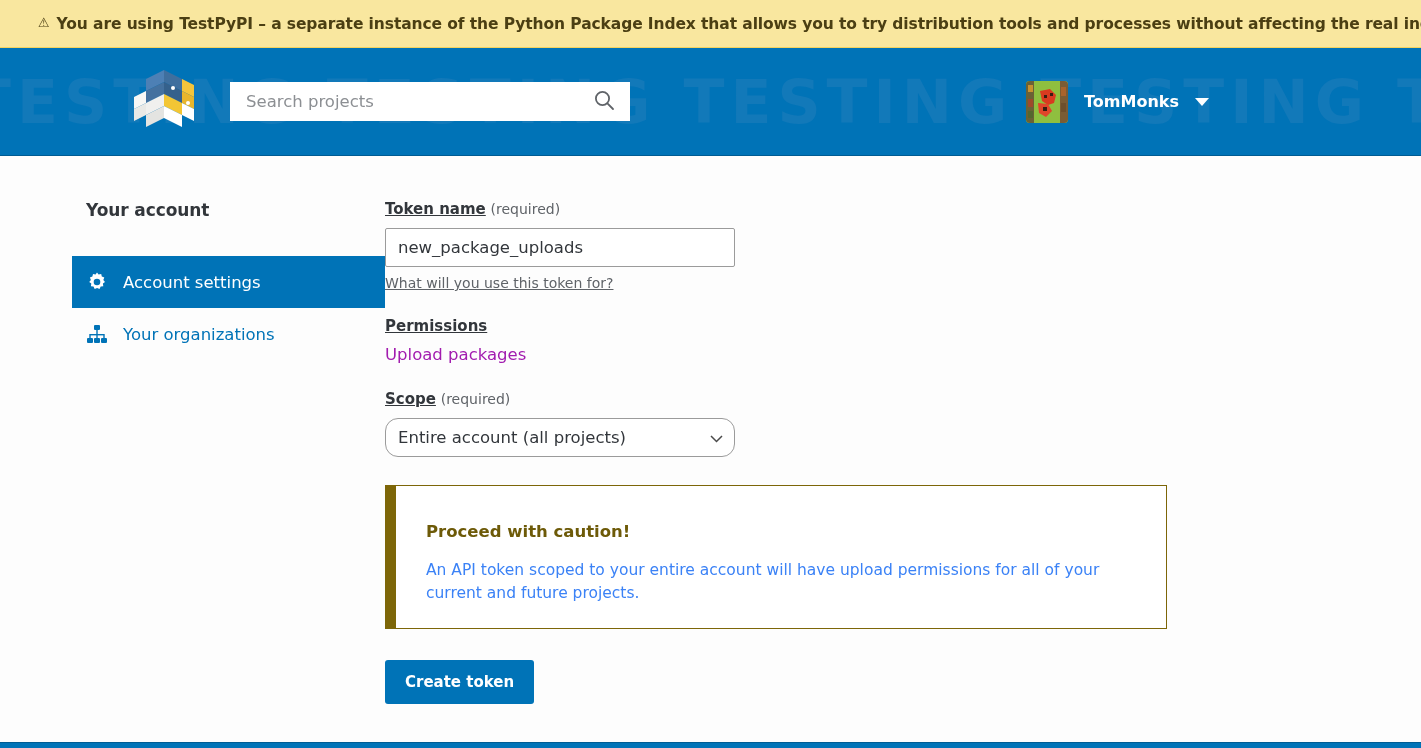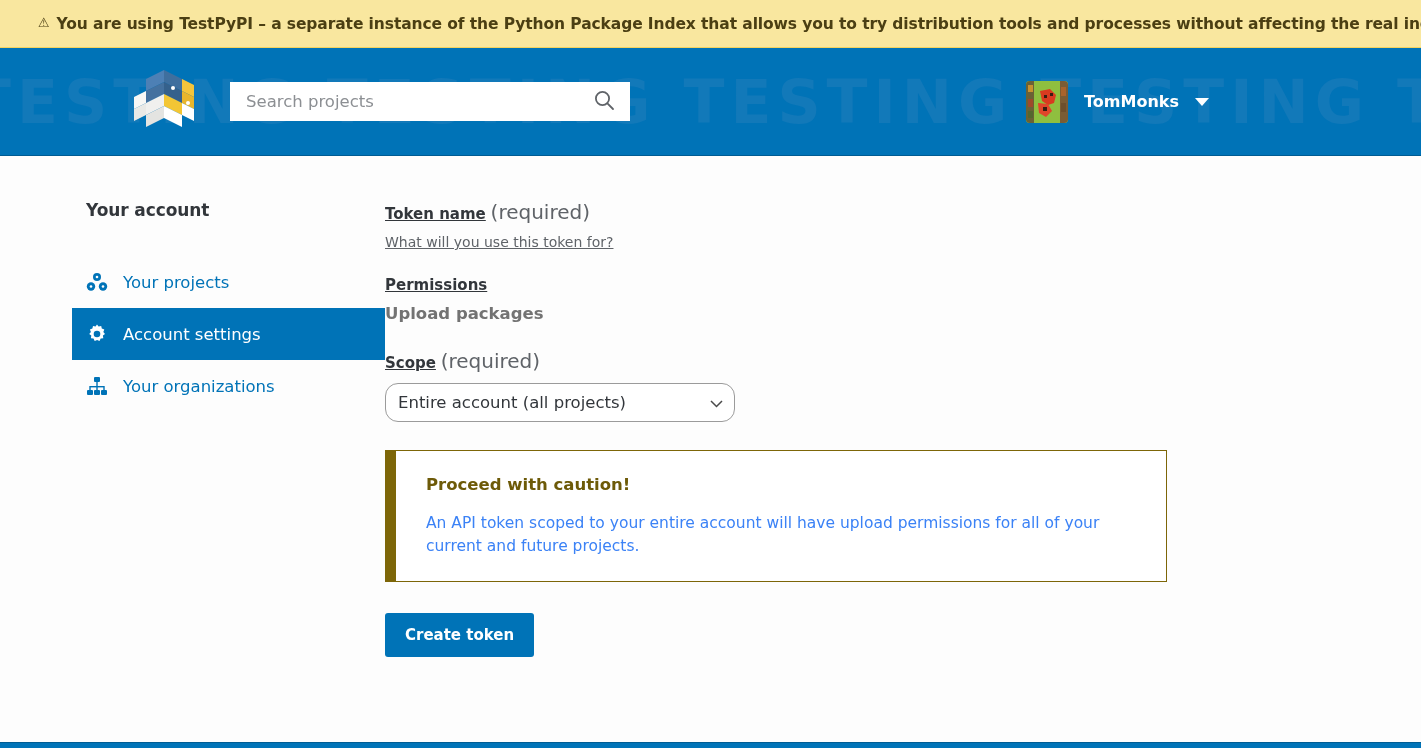--- a/index.html
+++ b/index.html
@@ -180,21 +180,21 @@
     font-weight: 700;
     color: #32363b;
     letter-spacing: -0.2px;
   }
   .field-label {
     font-size: 15px;
     color: #32363b;
     margin-bottom: 10px;
   }
   .field-label strong { font-weight: 700; text-decoration: underline; }
-  .field-label .req { font-weight: 400; color: #5f6368; font-size: 20px; }
+  .field-label .req { font-weight: 400; color: #5f6368; font-size: 14px; }
 
   .text-input {
     display: block;
     width: 350px;
     height: 39px;
     border: 1px solid #9b9b9b;
     border-radius: 2px;
     padding: 0 12px;
     font-size: 16.5px;
     font-family: inherit;
@@ -206,23 +206,22 @@
     font-size: 14px;
     color: #5f6368;
     margin-top: 8px;
     text-decoration: underline;
   }
 
   .section-gap { height: 26px; }
 
   .static-value {
     font-size: 16.5px;
-    color: #737373;
+    color: #a21caf;
     margin-top: 4px;
-    font-weight: bold;
   }
 
   .select-wrap {
     position: relative;
     width: 350px;
     height: 39px;
   }
   .select-wrap select {
     appearance: none;
     -webkit-appearance: none;
@@ -247,21 +246,21 @@
     display: block;
   }
 
   
   .callout {
     margin-top: 28px;
     width: 782px;
     background: #ffffff;
     border: 1px solid #7d6608;
     border-left: 11px solid #7d6608;
-    padding: 24px 28px 22px 30px;
+    padding: 36px 28px 22px 30px;
   }
   .callout-title {
     font-size: 16.5px;
     font-weight: 700;
     color: #6d5a08;
     margin-bottom: 18px;
   }
   .callout-body {
     font-size: 15.5px;
     line-height: 1.5;
@@ -364,33 +363,20 @@
     </div>
   </div>
 </header>
 
 <div class="page-body">
 
   <nav class="sidebar">
     <h2>Your account</h2>
     <ul class="nav-list">
 
-      <li class="nav-item">
-        <span class="nav-icon">
-          <svg width="22" height="22" viewBox="0 0 22 22">
-            <circle cx="11" cy="6" r="4"></circle>
-            <circle cx="5" cy="15.5" r="4.2"></circle>
-            <circle cx="17" cy="15.5" r="4.2"></circle>
-            <circle cx="11" cy="6" r="1.3" fill="#fdfdfd"></circle>
-            <circle cx="5" cy="15.5" r="1.3" fill="#fdfdfd"></circle>
-            <circle cx="17" cy="15.5" r="1.3" fill="#fdfdfd"></circle>
-          </svg>
-        </span>
-        <span>Your projects</span>
-      </li>
 
       <li class="nav-item active">
         <span class="nav-icon">
           <svg width="22" height="22" viewBox="0 0 22 22">
             <path d="M11 1.5l1.6 2.1 2.6-.6.6 2.6 2.5.9-1 2.5 1.7 2-2.1 1.6.4 2.6-2.6.4-1.2 2.4-2.4-1.1-2.4 1.1-1.2-2.4-2.6-.4.4-2.6-2.1-1.6 1.7-2-1-2.5 2.5-.9.6-2.6 2.6.6z"></path>
             <circle cx="11" cy="11" r="3.3" fill="#0073b7"></circle>
           </svg>
         </span>
         <span>Account settings</span>
       </li>
@@ -415,20 +401,21 @@
 
     </ul>
   </nav>
 
   <main class="main">
 
     <div class="field-label">
       <strong>Token name</strong>
       <span class="req">(required)</span>
     </div>
+    <input class="text-input" type="text" value="new_package_uploads" style="">
     <div class="help-text">What will you use this token for?</div>
 
     <div class="section-gap"></div>
 
     <div class="field-label">
       <strong>Permissions</strong>
     </div>
     <div class="static-value">Upload packages</div>
 
     <div class="section-gap"></div>

